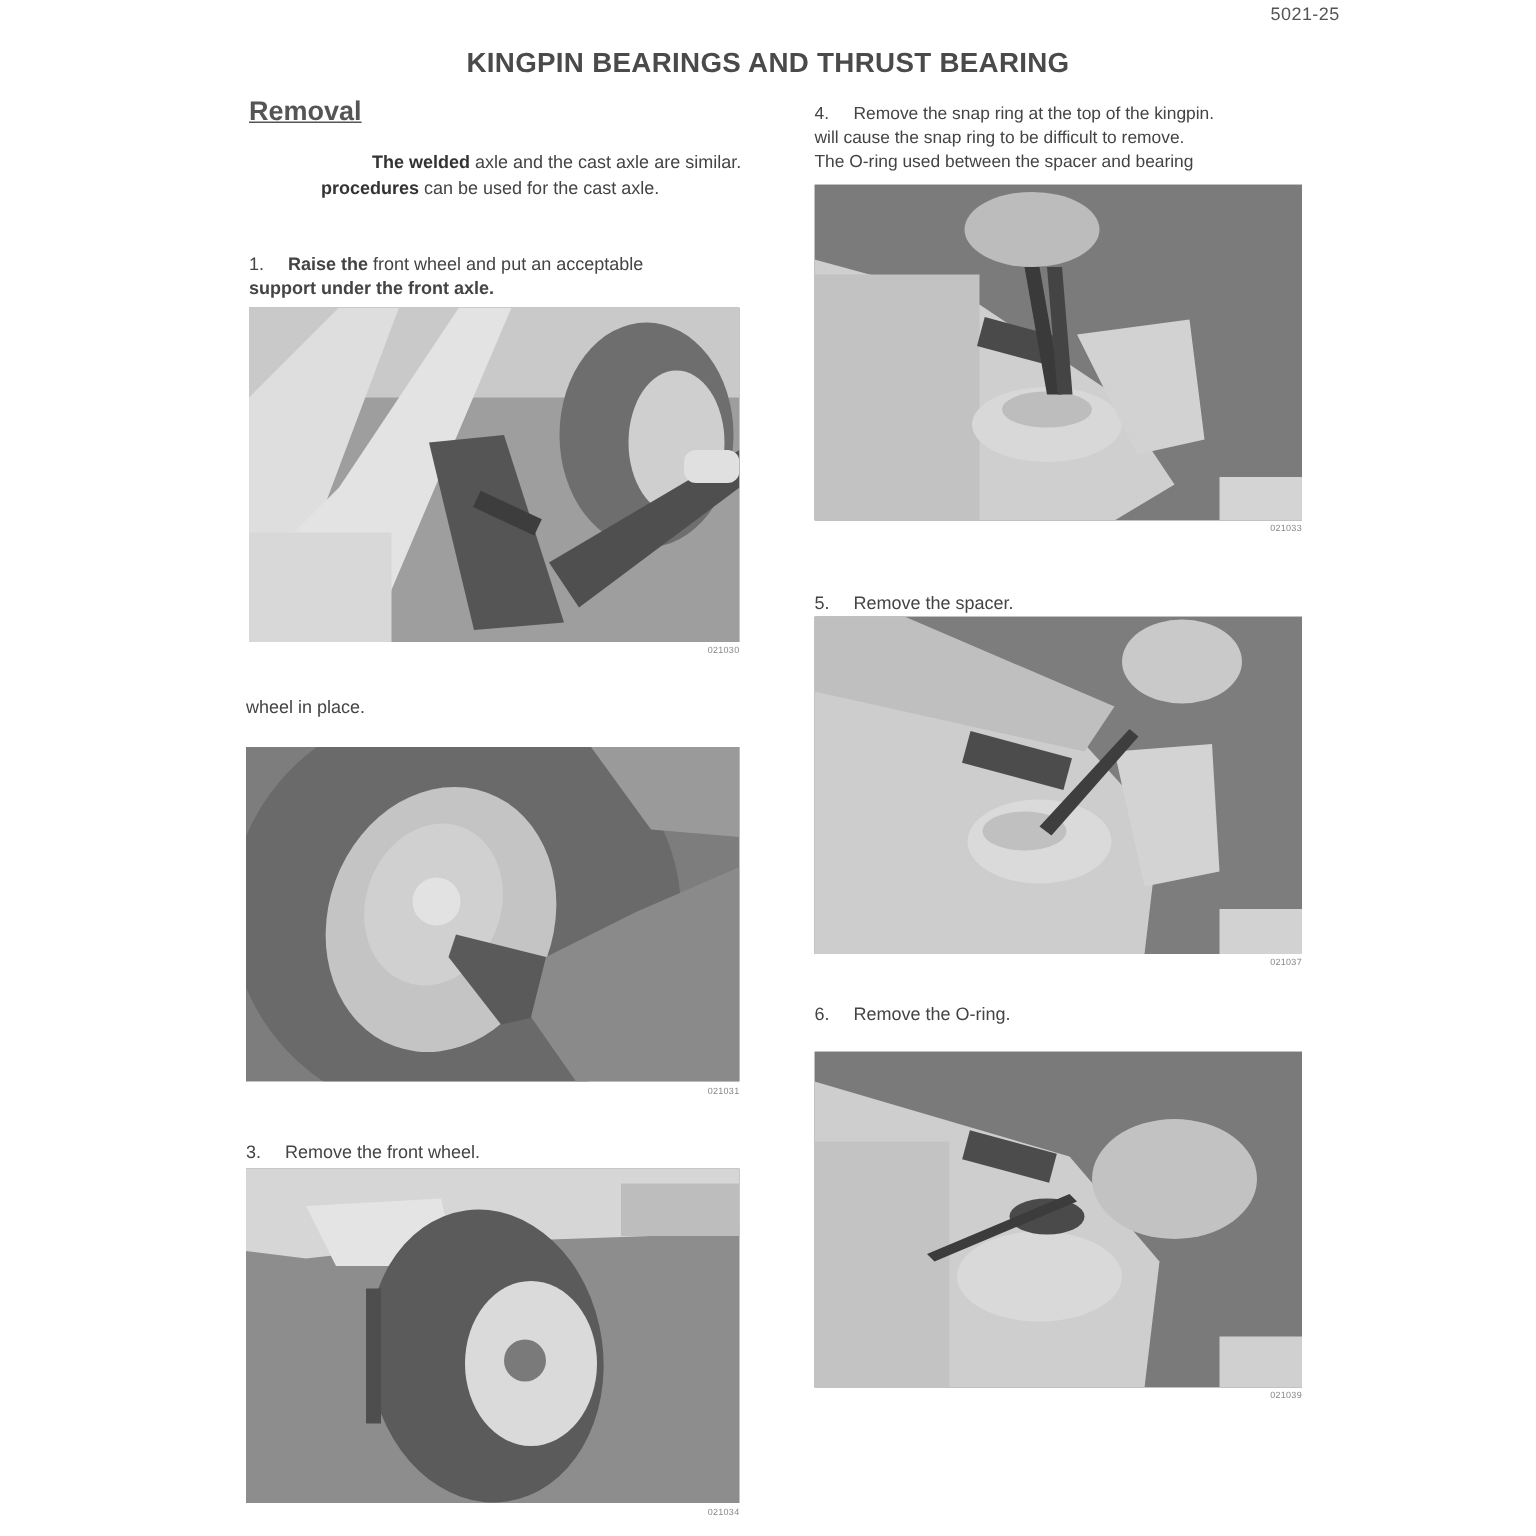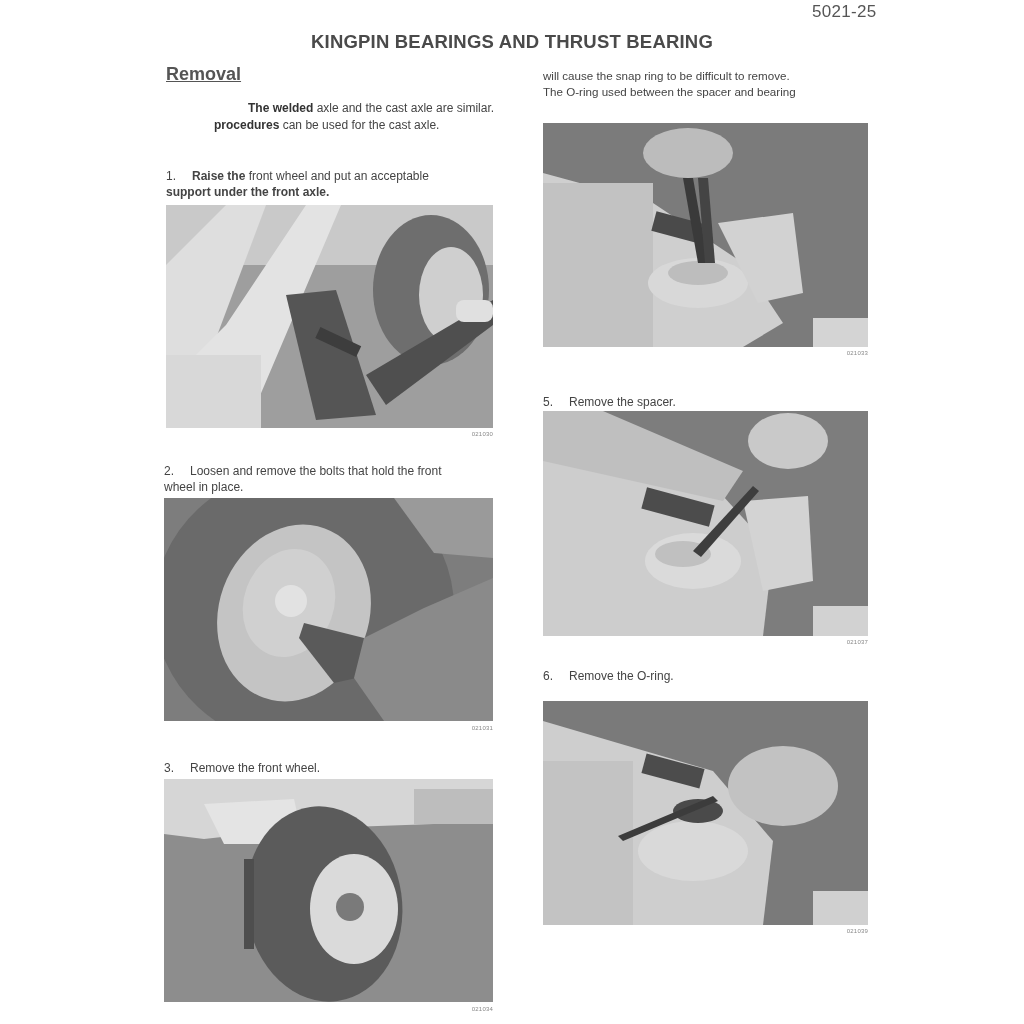--- a/index.html
+++ b/index.html
@@ -1,19 +1,19 @@
 <!DOCTYPE html>
 <html><head>
 <meta charset="utf-8">
 <style>
   html, body { margin:0; padding:0; background:#ffffff; }
   body { width:1024px; height:1024px; position:relative; overflow:hidden;
          font-family:"Liberation Sans", sans-serif; color:#3a3a3a; }
   .abs { position:absolute; }
-  .pagenum { left:812px; top:2px; font-size:17px; color:#555; letter-spacing:0.3px; }
+  .pagenum { left:847px; top:2px; font-size:12px; color:#555; letter-spacing:0.3px; }
   .title { left:0; width:1024px; top:31px; text-align:center; font-size:18.5px; font-weight:bold; color:#4a4a4a; letter-spacing:0.2px; }
   .section { left:166px; top:64px; font-size:18px; font-weight:bold; color:#555;text-decoration:underline; }
   .para { font-size:12px; line-height:16.5px; color:#444;margin-left:48px; }
   .para b { color:#333; }
   .intro { left:166px; top:100px; width:330px; }
   .intro .indent { padding-left:34px; }
   .step { font-size:12px; line-height:16px; color:#444; }
   .step .num { display:inline-block; width:26px; }
   .photo { border:0; overflow:hidden; background:#9a9a9a; }
   .photo svg { display:block; width:100%; height:100%; }
@@ -46,21 +46,20 @@
     <ellipse cx="285" cy="90" rx="32" ry="48" fill="#cfcfcf"></ellipse>
     <polygon points="120,90 170,85 210,210 150,215" fill="#555"></polygon>
     <rect x="150" y="130" width="45" height="12" fill="#3d3d3d" transform="rotate(25 170 136)"></rect>
     <polygon points="200,170 327,95 327,120 220,200" fill="#4f4f4f"></polygon>
     <rect x="290" y="95" width="37" height="22" fill="#e0e0e0" rx="8"></rect>
   </svg>
 </div>
 <div class="abs figid" style="left:430px; top:431px; width:63px;">021030</div>
 
 <div class="abs step" style="left:164px; top:463px; width:330px;">
-  <div><span class="num">2.</span><span>Loosen and remove the bolts that hold the front</span></div>
   <div><span>wheel in place.</span></div>
 </div>
 <div class="abs photo" style="left:164px; top:498px; width:329px; height:223px;">
   <svg viewBox="0 0 329 223" preserveAspectRatio="none">
     <rect width="329" height="223" fill="#7d7d7d"></rect>
     <ellipse cx="140" cy="110" rx="150" ry="140" fill="#6a6a6a"></ellipse>
     <ellipse cx="130" cy="115" rx="75" ry="90" fill="#c4c4c4" transform="rotate(20 130 115)"></ellipse>
     <ellipse cx="125" cy="105" rx="45" ry="55" fill="#d0d0d0" transform="rotate(20 125 105)"></ellipse>
     <circle cx="127" cy="103" r="16" fill="#e2e2e2"></circle>
     <polygon points="140,125 200,140 215,175 170,185 135,140" fill="#5a5a5a"></polygon>
@@ -81,20 +80,21 @@
     <rect x="250" y="10" width="79" height="35" fill="#bdbdbd"></rect>
     <ellipse cx="160" cy="125" rx="78" ry="98" fill="#5b5b5b" transform="rotate(-8 160 125)"></ellipse>
     <ellipse cx="190" cy="130" rx="44" ry="55" fill="#dadada"></ellipse>
     <circle cx="186" cy="128" r="14" fill="#7a7a7a"></circle>
     <rect x="80" y="80" width="10" height="90" fill="#4e4e4e"></rect>
   </svg>
 </div>
 <div class="abs figid" style="left:430px; top:1006px; width:63px;">021034</div>
 
 <div class="abs step" style="left:543px; top:68px; width:330px; font-size:11.6px;">
+  <div><span class="num">4.</span><span>Remove the snap ring at the top of the kingpin.</span></div>
   <div><span>will cause the snap ring to be difficult to remove.</span></div>
   <div><span>The O-ring used between the spacer and bearing</span></div>
 </div>
 <div class="abs photo" style="left:543px; top:123px; width:325px; height:224px;">
   <svg viewBox="0 0 325 224" preserveAspectRatio="none">
     <rect width="325" height="224" fill="#7b7b7b"></rect>
     <polygon points="0,50 110,80 200,140 240,200 200,224 0,224" fill="#cfcfcf"></polygon>
     <rect x="0" y="60" width="110" height="164" fill="#c2c2c2"></rect>
     <ellipse cx="155" cy="160" rx="50" ry="25" fill="#d8d8d8"></ellipse>
     <ellipse cx="155" cy="150" rx="30" ry="12" fill="#bdbdbd"></ellipse>

